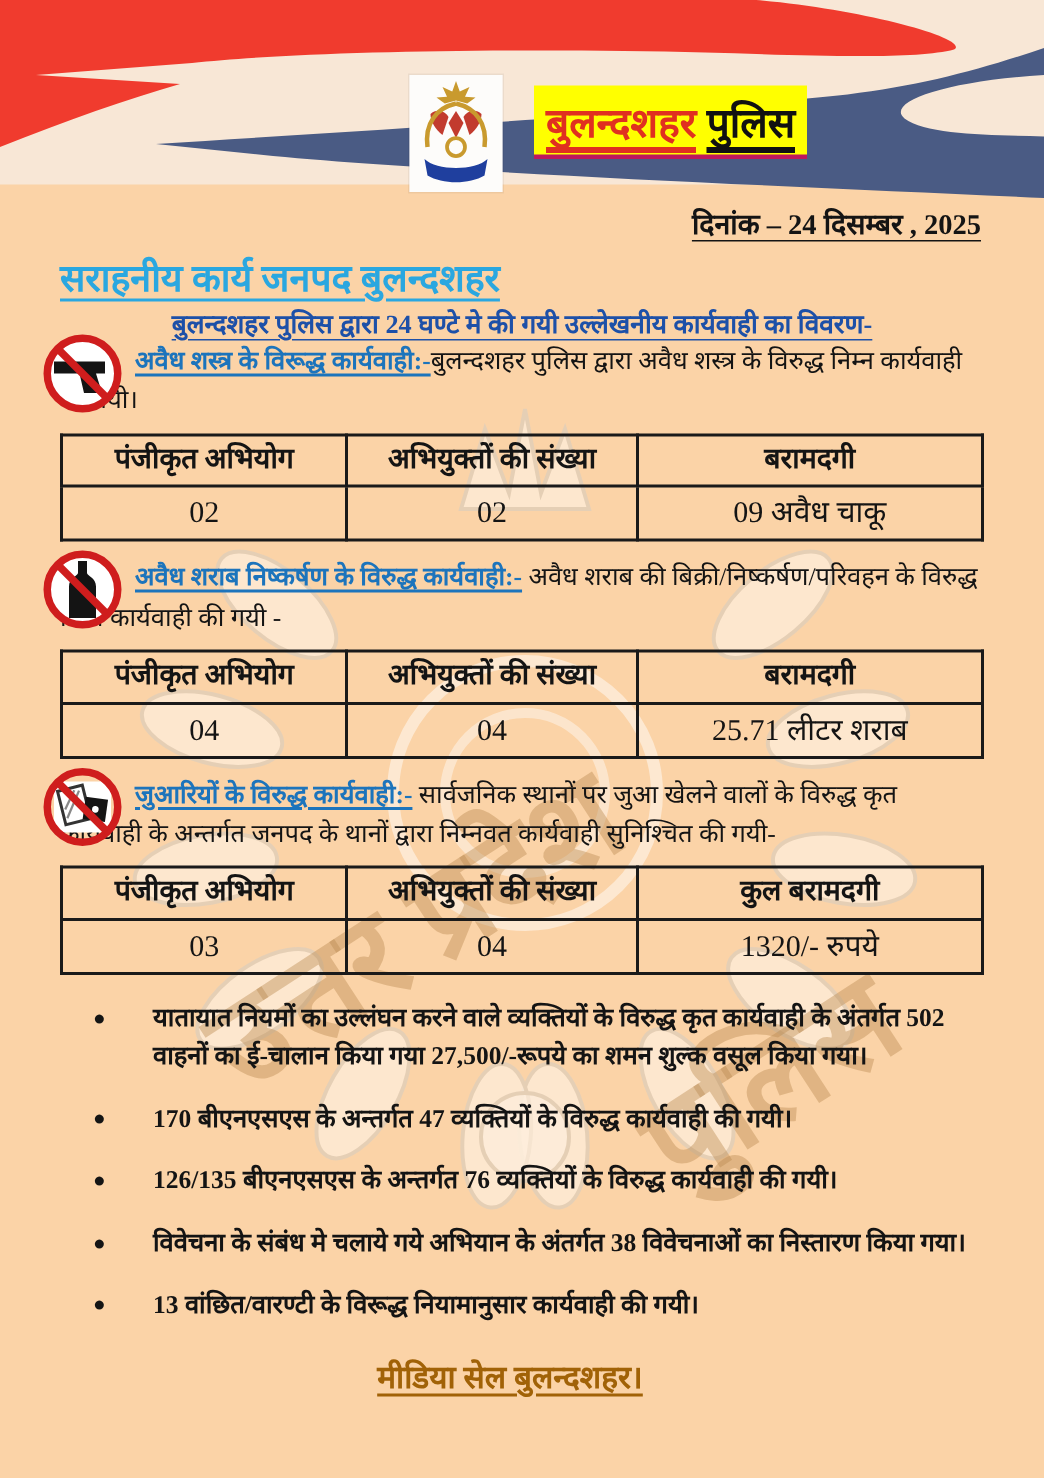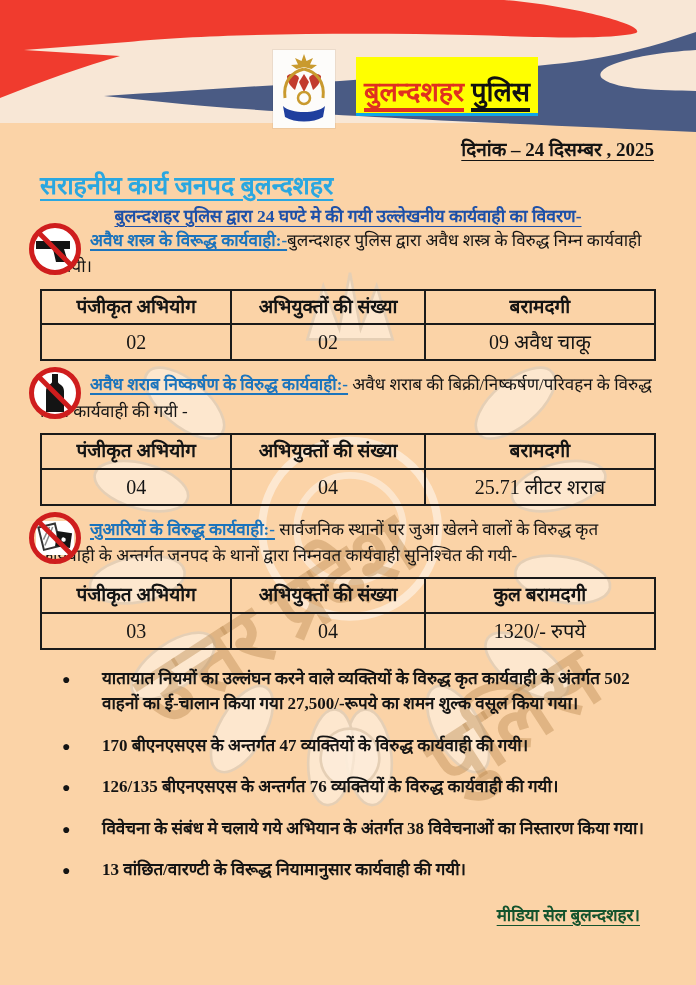--- a/index.html
+++ b/index.html
@@ -11,23 +11,23 @@
   }
   
   .header-band{position:absolute;top:0;left:0;width:696px;height:123px;background:#f8e7d6;}
   .swoosh-svg{position:absolute;top:0;left:0;z-index:1;}
   .logo-box{
     position:absolute;left:273px;top:50px;width:62px;height:78px;
     background:#fdfcfa;z-index:2;box-shadow:0 0 0 1px rgba(0,0,0,.05);
   }
   .title-box{
     position:absolute;left:356px;top:57px;z-index:2;
-    background:#ffff00;padding:18px 8px 3px 8px;
+    background:#ffff00;padding:8px 8px 3px 8px;
     font-size:27px;font-weight:bold;line-height:1.3;white-space:nowrap;
-    border-bottom:3px solid #0ea5e9;
+    border-bottom:3px solid #be185d;
   }
   .brand-highlight{color:#e03020;border-bottom:4px solid #e03020;padding-bottom:1px;}
   .brand-rest{color:#111;border-bottom:4px solid #111;padding-bottom:1px;margin-left:7px;}
   
   .watermark{position:absolute;left:80px;top:262px;z-index:0;opacity:.6;}
   .wm-text{
     position:absolute;z-index:0;color:rgba(187,138,80,.42);
     font-weight:bold;white-space:nowrap;transform:rotate(-33deg);
   }
   .wm-text-1{left:120px;top:560px;font-size:84px;}
@@ -61,21 +61,21 @@
   .section td{font-size:20px;}
   .col-1{width:31%;} .col-2{width:31.5%;} .col-3{width:37.5%;}
   
   .bullets{list-style:none;margin:16px 0 0;padding:0 0 0 22px;}
   .bullets li{
     position:relative;padding-left:40px;margin-bottom:16px;
     font-size:17px;font-weight:bold;line-height:1.5;
   }
   .bullets li::before{content:"●";position:absolute;left:0;top:3px;font-size:14px;}
   .footer-line{
-    text-align:right;margin:20px 16px 0 0;color:#14532d;font-size:17px;font-weight:bold;
+    text-align:center;margin:20px 16px 0 0;color:#a16207;font-size:21px;font-weight:bold;
   }
   .footer-line span{text-decoration:underline;text-underline-offset:4px;}
 </style>
 </head>
 <body>
 
 <div class="header-band"></div>
 
 <svg class="swoosh-svg" width="696" height="150" viewBox="0 0 696 150" aria-hidden="true">
 

